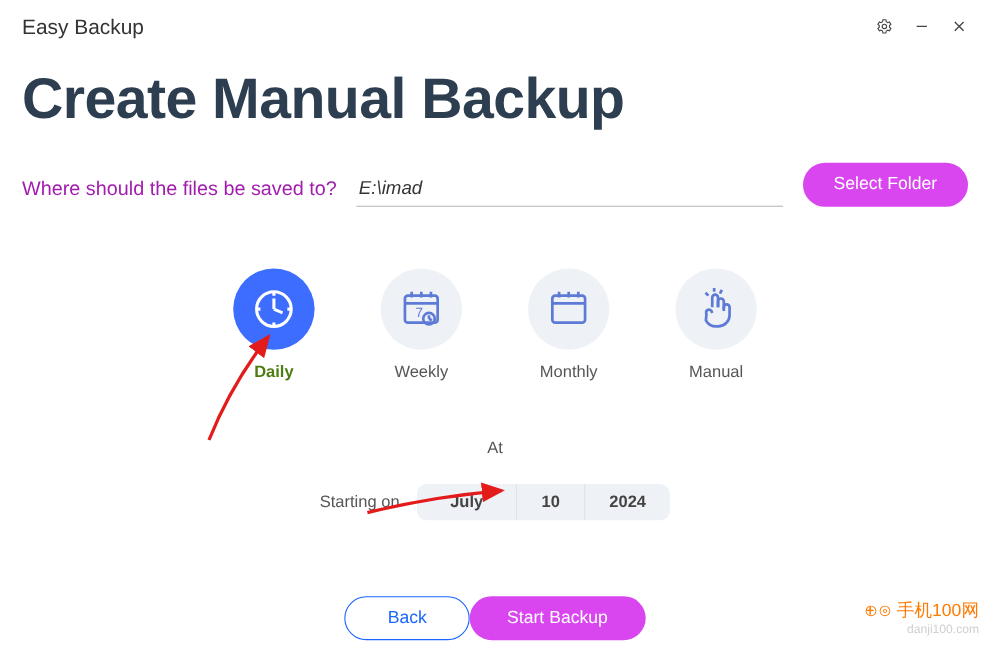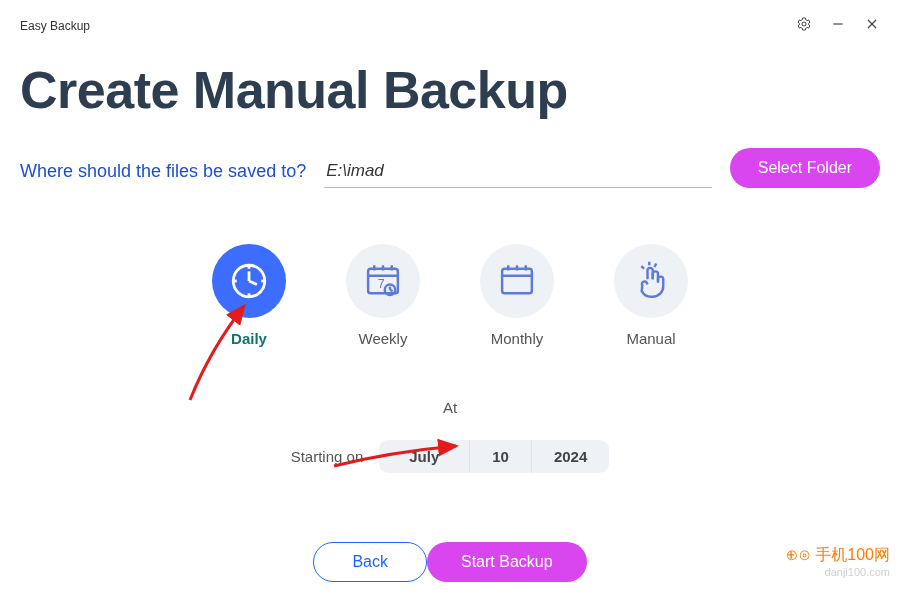--- a/index.html
+++ b/index.html
@@ -1,35 +1,35 @@
 <!DOCTYPE html>
 <html><head>
 <meta charset="utf-8">
 <style>
   * { box-sizing: border-box; margin: 0; padding: 0; }
   html, body { width: 900px; height: 600px; font-family: -apple-system, BlinkMacSystemFont, "Segoe UI", Arial, sans-serif; background: #fff; color: #2c3e50; }
   .window { width: 900px; height: 600px; position: relative; padding: 12px 20px 0 20px; }
   .titlebar { display: flex; align-items: center; justify-content: space-between; height: 28px; }
-  .app-title { font-size: 12px; color: #333; }
+  .app-title { font-size: 19px; color: #333; }
   .win-controls { display: flex; gap: 18px; align-items: center; }
   .win-controls svg { width: 16px; height: 16px; }
   .hdr { font-size: 52px; font-weight: 800; color: #2c3e50; margin-top: 20px; letter-spacing: -0.5px; }
   .row-dest { display: flex; align-items: flex-end; gap: 18px; margin-top: 28px; }
-  .dest-label { font-size: 18px; color: #1d4ed8; white-space: nowrap; padding-bottom: 6px; }
+  .dest-label { font-size: 18px; color: #a21caf; white-space: nowrap; padding-bottom: 6px; }
   .dest-input { flex: 1; border: none; border-bottom: 1px solid #bbb; font-size: 17px; padding: 4px 2px 6px 2px; outline: none; color: #333; background: transparent; font-style: italic; }
   .btn { border: none; border-radius: 22px; font-size: 16px; padding: 11px 28px; cursor: pointer; }
   .btn-primary { background: #d946ef; color: #fff; }
   .btn-outline { background: #fff; color: #1b66ff; border: 1.5px solid #1b66ff; }
   .schedule-row { display: flex; justify-content: center; gap: 60px; margin-top: 56px; }
   .sched-item { display: flex; flex-direction: column; align-items: center; gap: 12px; cursor: pointer; }
   .sched-circle { width: 74px; height: 74px; border-radius: 50%; display: flex; align-items: center; justify-content: center; background: #eef1f5; }
   .sched-circle.selected { background: #3d6dff; }
   .sched-circle svg { width: 42px; height: 42px; }
   .sched-label { font-size: 15px; color: #555; }
-  .sched-label.selected { color: #0f766e; font-weight: 600; }
+  .sched-label.selected { color: #4d7c0f; font-weight: 600; }
   .time-block { margin-top: 52px; display: flex; flex-direction: column; align-items: center; gap: 24px; }
   .field-row { display: flex; align-items: center; gap: 16px; }
   .field-label { font-size: 15px; color: #555; }
   .segmented { display: inline-flex; background: #eef1f5; border-radius: 9px; overflow: hidden; }
   .segmented .cell { padding: 8px 22px; font-size: 15px; color: #444; border-left: 1px solid #e0e3e8; cursor: pointer; font-weight: 600; }
   .segmented .cell:first-child { border-left: none; }
   .bottombar { position: absolute; left: 20px; right: 20px; bottom: 18px; display: flex; justify-content: center; }
   
   .arrow { position: absolute; pointer-events: none; }
   .watermark { position: absolute; right: 10px; bottom: 22px; text-align: right; font-size: 12px; pointer-events: none; }

